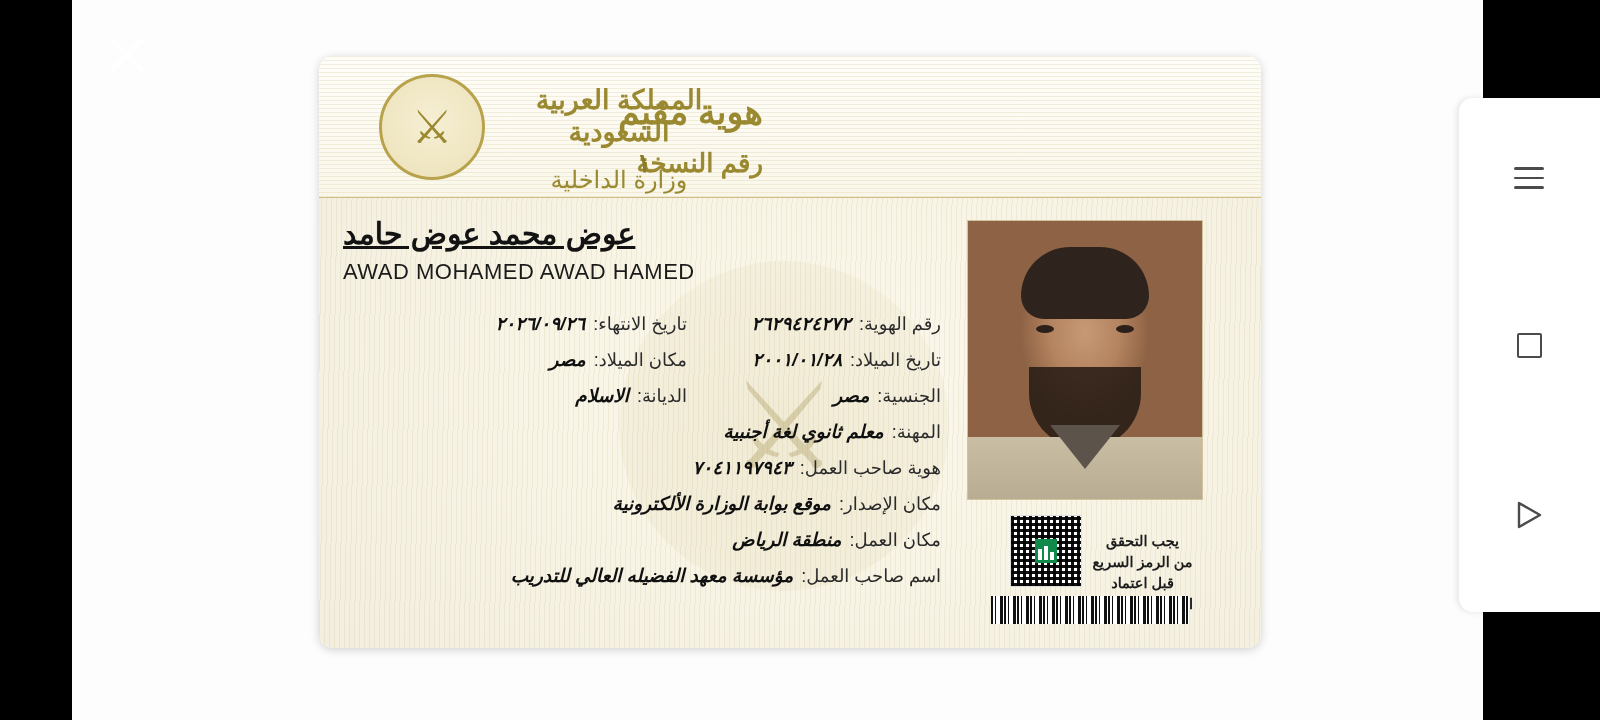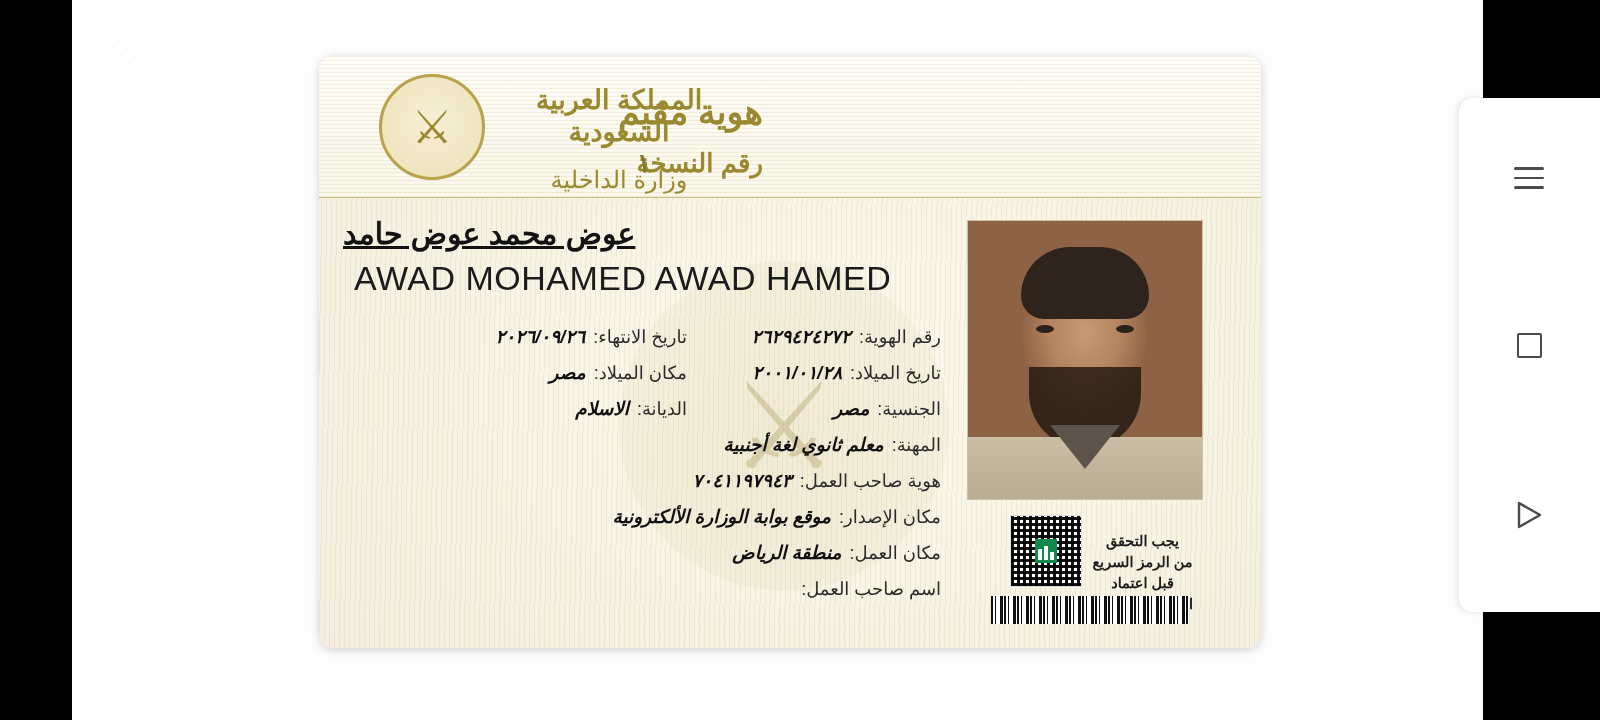--- a/index.html
+++ b/index.html
@@ -210,22 +210,22 @@
   
   .data-area {
     position: absolute; right: 320px; top: 160px; left: 18px;
     direction: rtl; color: #1b1b1b;
   }
   .name-ar {
     font-size: 30px; font-weight: bold; text-align: left;
     color: #131313; padding-left: 6px; letter-spacing: 0px; text-decoration: underline;
   }
   .name-en {
-    font-size: 34px; text-align: left; color: #1b1b1b;
-    padding-left: 17px; margin-top: 8px; letter-spacing: 0.5px;
+    font-size: 22px; text-align: left; color: #1b1b1b;
+    padding-left: 6px; margin-top: 8px; letter-spacing: 0.5px;
   }
   .fields { margin-top: 28px; }
   .f-row {
     display: flex; justify-content: flex-start; align-items: baseline;
     margin-bottom: 14px; gap: 8px;
   }
   .f-lbl { font-size: 18px; color: #2a2a2a; white-space: nowrap; }
   .f-val { font-size: 18.5px; font-weight: bold; color: #101010; white-space: nowrap; font-style: italic; }
   .pair { display: flex; align-items: baseline; gap: 8px; }
   .pair.wide { min-width: 212px; }
@@ -374,20 +374,21 @@
         <div class="f-row">
           <div class="pair">
             <span class="f-lbl">مكان العمل:</span>
             <span class="f-val">منطقة الرياض</span>
           </div>
         </div>
 
         <div class="f-row">
           <div class="pair">
             <span class="f-lbl">اسم صاحب العمل:</span>
+            <span class="f-val">مؤسسة معهد الفضيله العالي للتدريب</span>
           </div>
         </div>
 
       </div>
     </div>
 
   </div>
 </div>
 
 </body></html>

